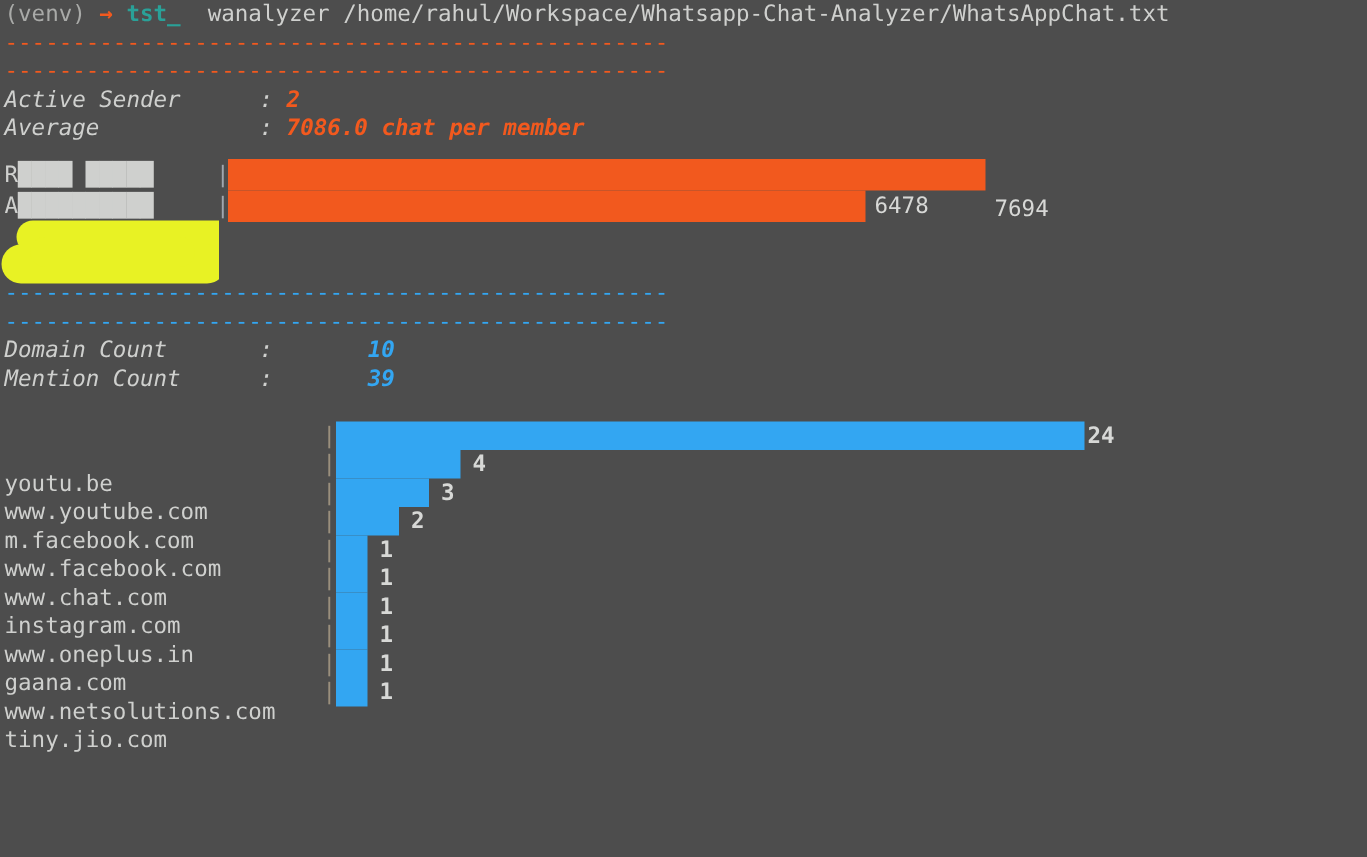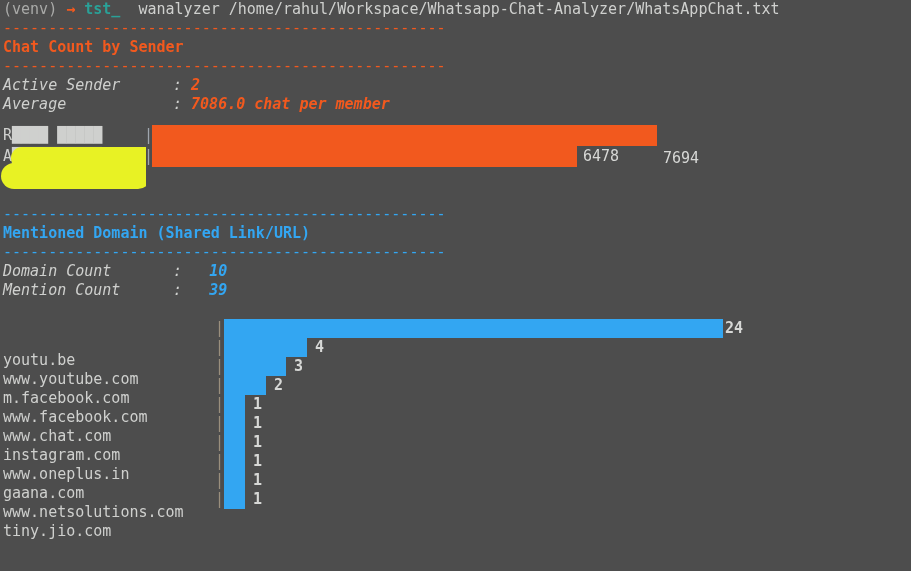--- a/index.html
+++ b/index.html
@@ -44,21 +44,21 @@
   .rule-orange { color: #f2591e; white-space: pre; }
   .rule-blue   { color: #33a6f2; white-space: pre; }
   .head-orange { color: #f2591e; font-weight: bold; white-space: pre; }
   .head-blue   { color: #33a6f2; font-weight: bold; white-space: pre; }
 
   
   .stat        { white-space: pre; font-style: italic; }
   .stat .label { color: #cfd0ce; }
   .stat .colon { color: #cfd0ce; }
   .stat .val-o { color: #f2591e; font-weight: bold; }
-  .stat .val-b { color: #33a6f2; font-weight: bold; }
+  .stat .val-b { color: #33a6f2; font-weight: bold; margin-left: 36px; }
 
   .spacer { height: 19px; }
   .spacer-half { height: 10px; }
 
   
   #sender-chart {
     position: relative;
     height: 42px;
     margin-top: 1px;
   }
@@ -139,40 +139,38 @@
   }
 </style>
 </head>
 <body>
 
 <div id="terminal">
 
   <div class="line"><span class="venv">(venv)</span><span> </span><span class="arrow">→</span><span> </span><span class="host">tst_</span><span>  </span><span class="cmd">wanalyzer /home/rahul/Workspace/Whatsapp-Chat-Analyzer/WhatsAppChat.txt</span></div>
 
   <div class="line rule-orange">-------------------------------------------------</div>
-  <div class="line head-orange">Chat Count by Sender</div>
   <div class="line rule-orange">-------------------------------------------------</div>
 
   <div class="line stat"><span class="label" style="display:inline-block;width:170px">Active Sender</span><span class="colon">:</span><span> </span><span class="val-o">2</span></div>
 
 
   <div class="line stat"><span class="label" style="display:inline-block;width:170px">Average</span><span class="colon">:</span><span> </span><span class="val-o">7086.0 chat per member</span></div>
 
   <div class="spacer-half"></div>
 
   <div id="sender-chart">
       <div class="srow"><span class="sname">R████ █████</span><span class="spipe">|</span><span class="sbar" style="width: 505px; background: rgb(242, 89, 30);"></span><span class="sval" style="left: 663px; margin-top: 23px;">7694</span></div>
       <div class="srow"><span class="sname">A██████████</span><span class="spipe">|</span><span class="sbar" style="width: 425px; background: rgb(242, 89, 30);"></span><span class="sval" style="left: 583px;">6478</span></div>
     </div>
 
   <div class="spacer"></div>
   <div class="spacer"></div>
 
   <div class="line rule-blue">-------------------------------------------------</div>
-  <div class="line head-blue">Mentioned Domain (Shared Link/URL)</div>
   <div class="line rule-blue">-------------------------------------------------</div>
 
   <div class="line stat"><span class="label" style="display:inline-block;width:170px">Domain Count</span><span class="colon">:</span><span>   </span><span class="val-b">10</span></div>
 
   <div class="line stat"><span class="label" style="display:inline-block;width:170px">Mention Count</span><span class="colon">:</span><span>   </span><span class="val-b">39</span></div>
 
   <div class="spacer"></div>
 
   <div id="domain-chart">
       <div class="drow"><span class="dname">youtu.be</span><span class="dpipe">|</span><span class="dbar" style="width: 499px; background: rgb(51, 166, 242);"></span><span class="dval" style="left: 725px;">24</span></div>

